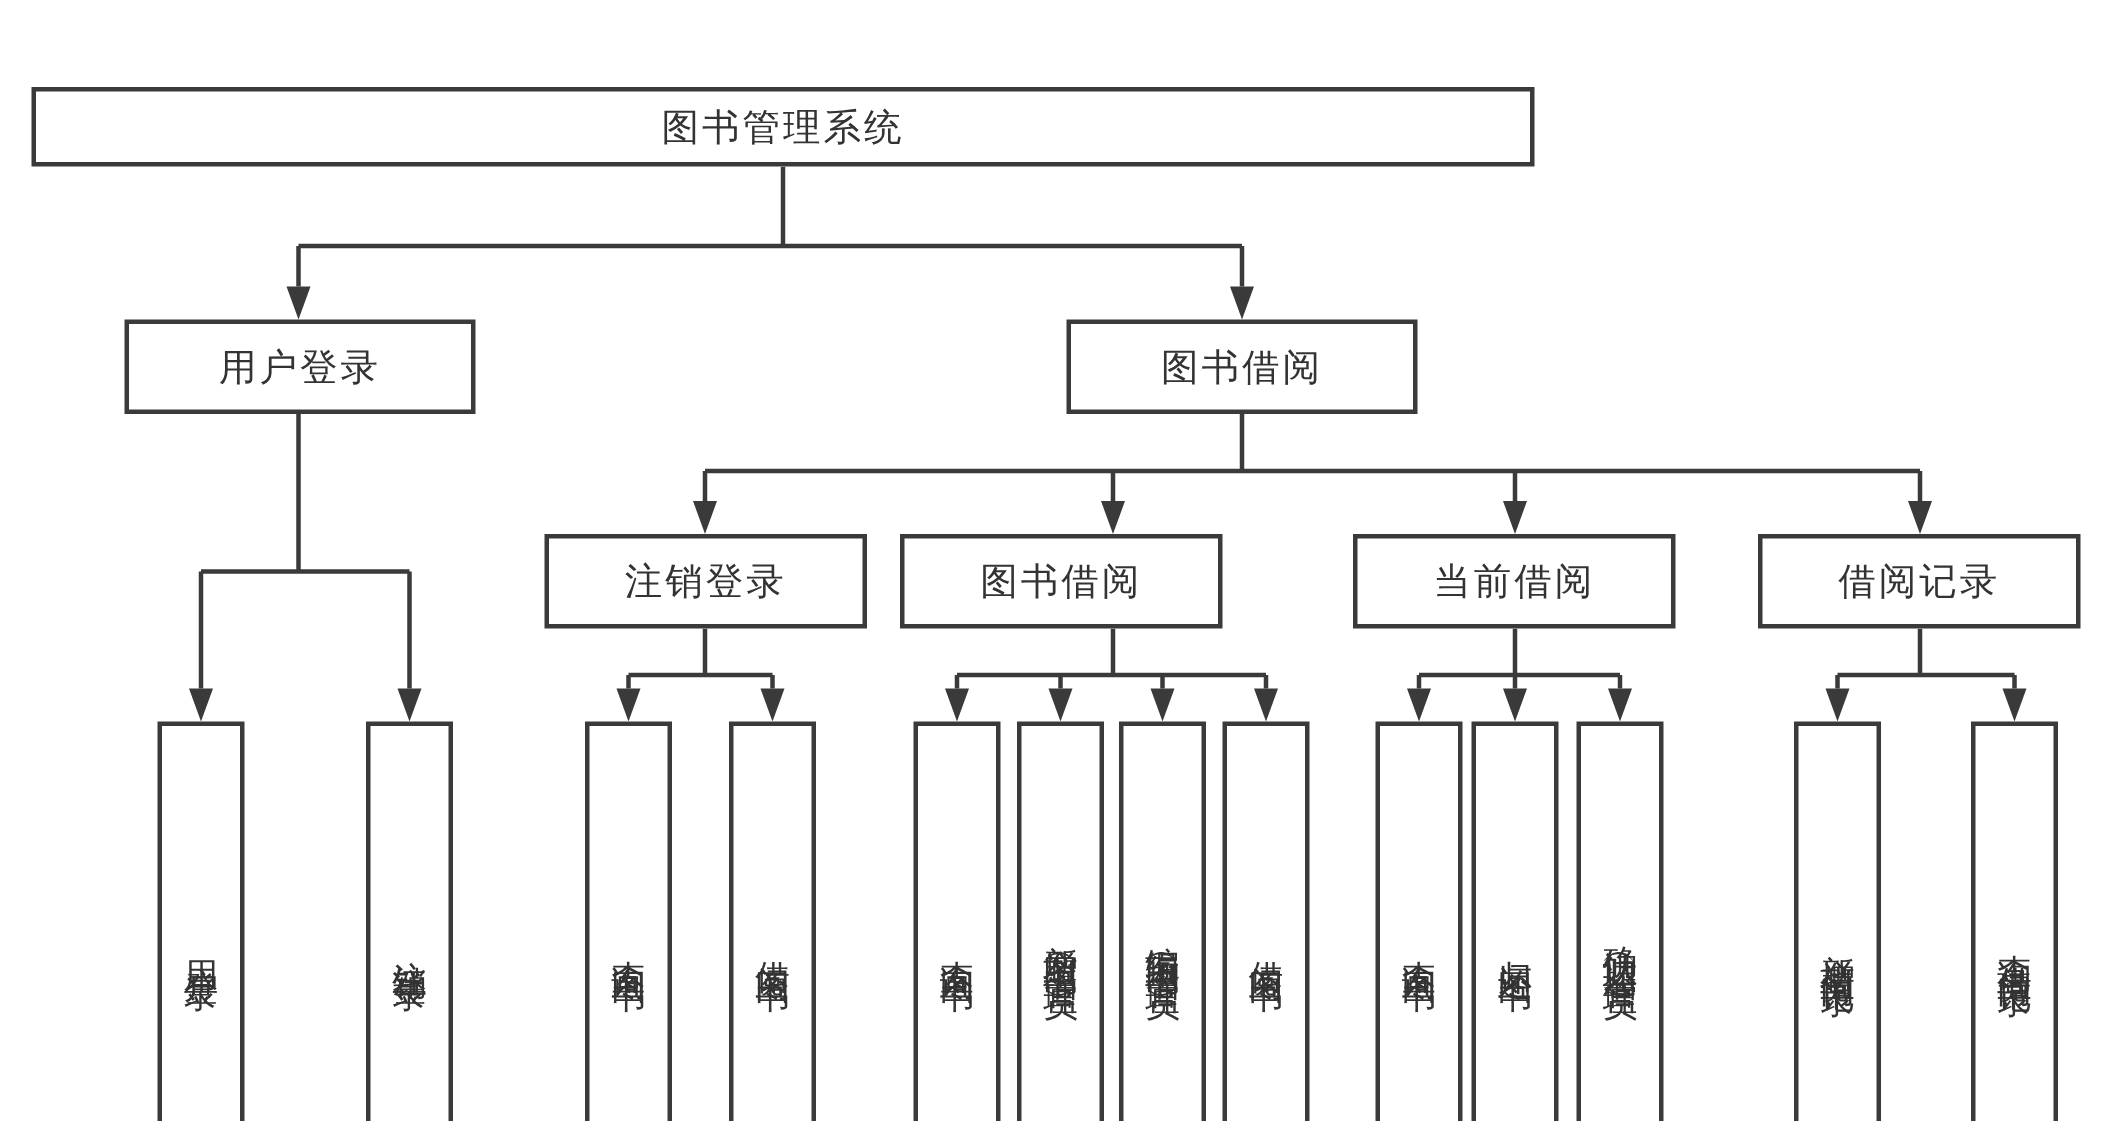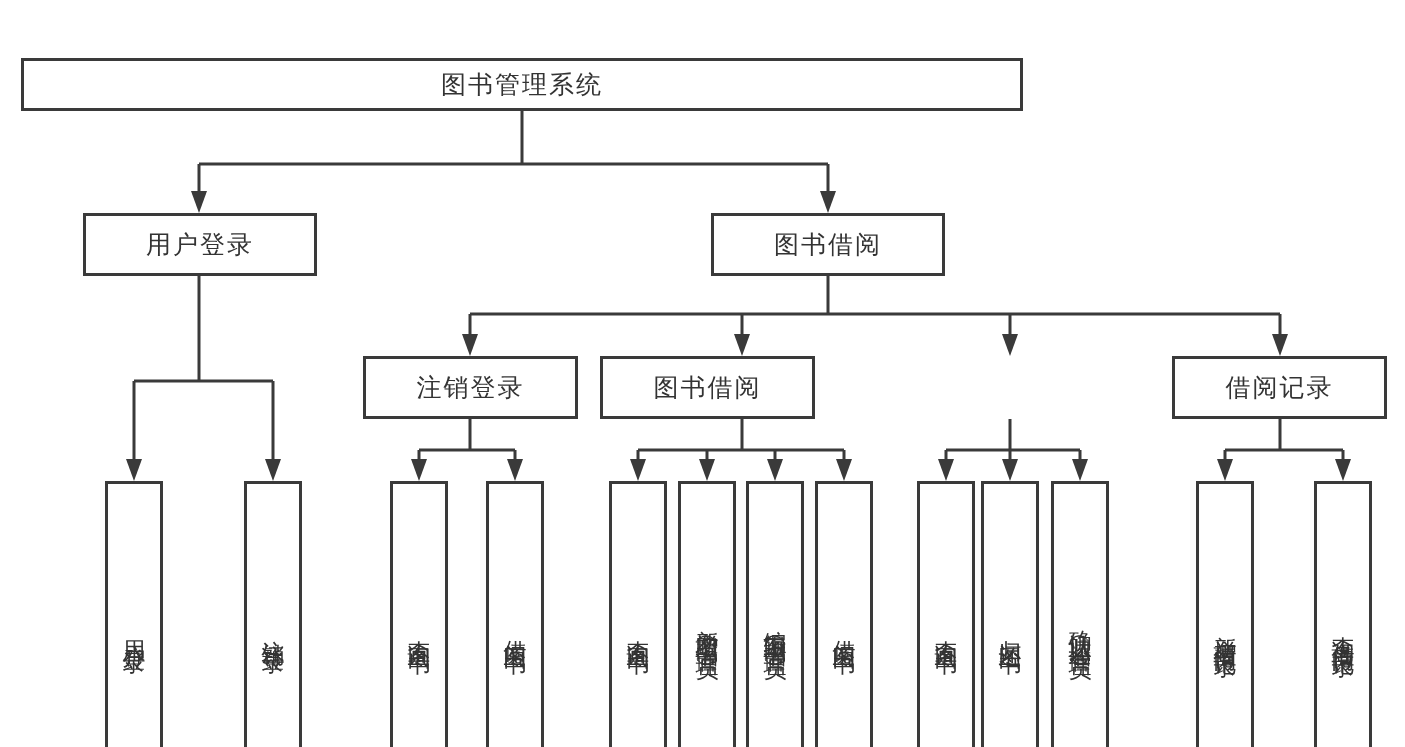--- a/index.html
+++ b/index.html
@@ -87,20 +87,21 @@
     <polygon points="1335,415 1351,415 1343,437" fill="#3a3a3a"></polygon>
   </svg>
 
   <div class="node hbox" id="root-box">图书管理系统</div>
 
   <div class="node hbox lvl2" style="left:83px;">用户登录</div>
   <div class="node hbox lvl2" style="left:711px;">图书借阅</div>
 
   <div class="node hbox lvl3" style="left:363px;">注销登录</div>
   <div class="node hbox lvl3" style="left:600px;">图书借阅</div>
+  <div class="node hbox lvl3" style="left:902px;">当前借阅</div>
   <div class="node hbox lvl3" style="left:1172px;">借阅记录</div>
 
   <div class="node vbox" style="left:105px;">用户登录</div>
   <div class="node vbox" style="left:244px;">注销登录</div>
 
   <div class="node vbox" style="left:390px;">查询图书</div>
   <div class="node vbox" style="left:486px;">借阅图书</div>
 
   <div class="node vbox" style="left:609px;">查询图书</div>
   <div class="node vbox" style="left:678px;">新增图书（管理员）</div>

